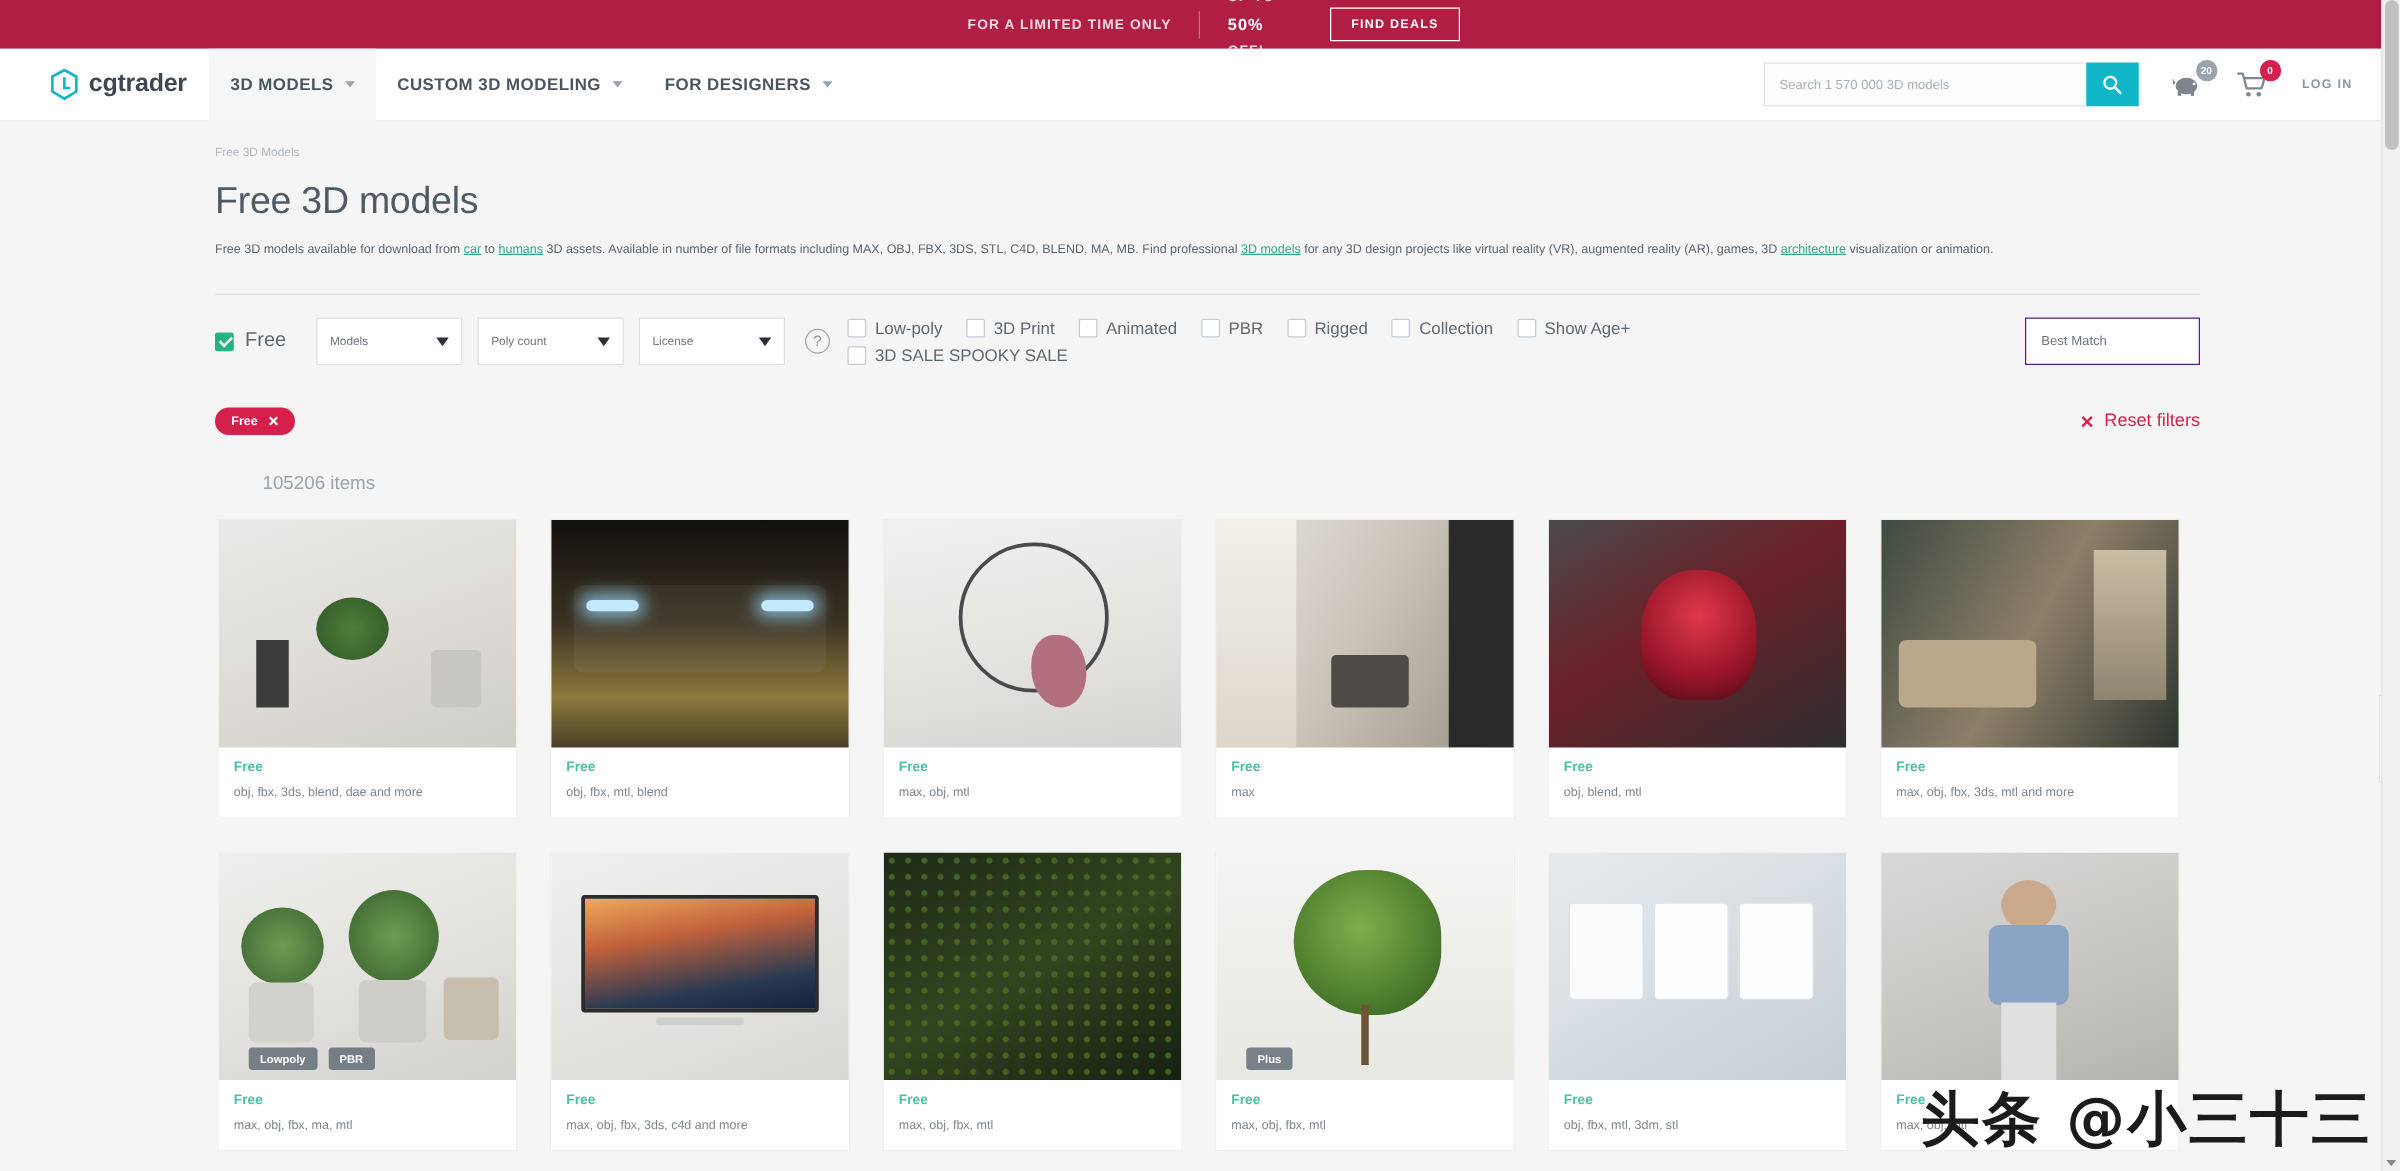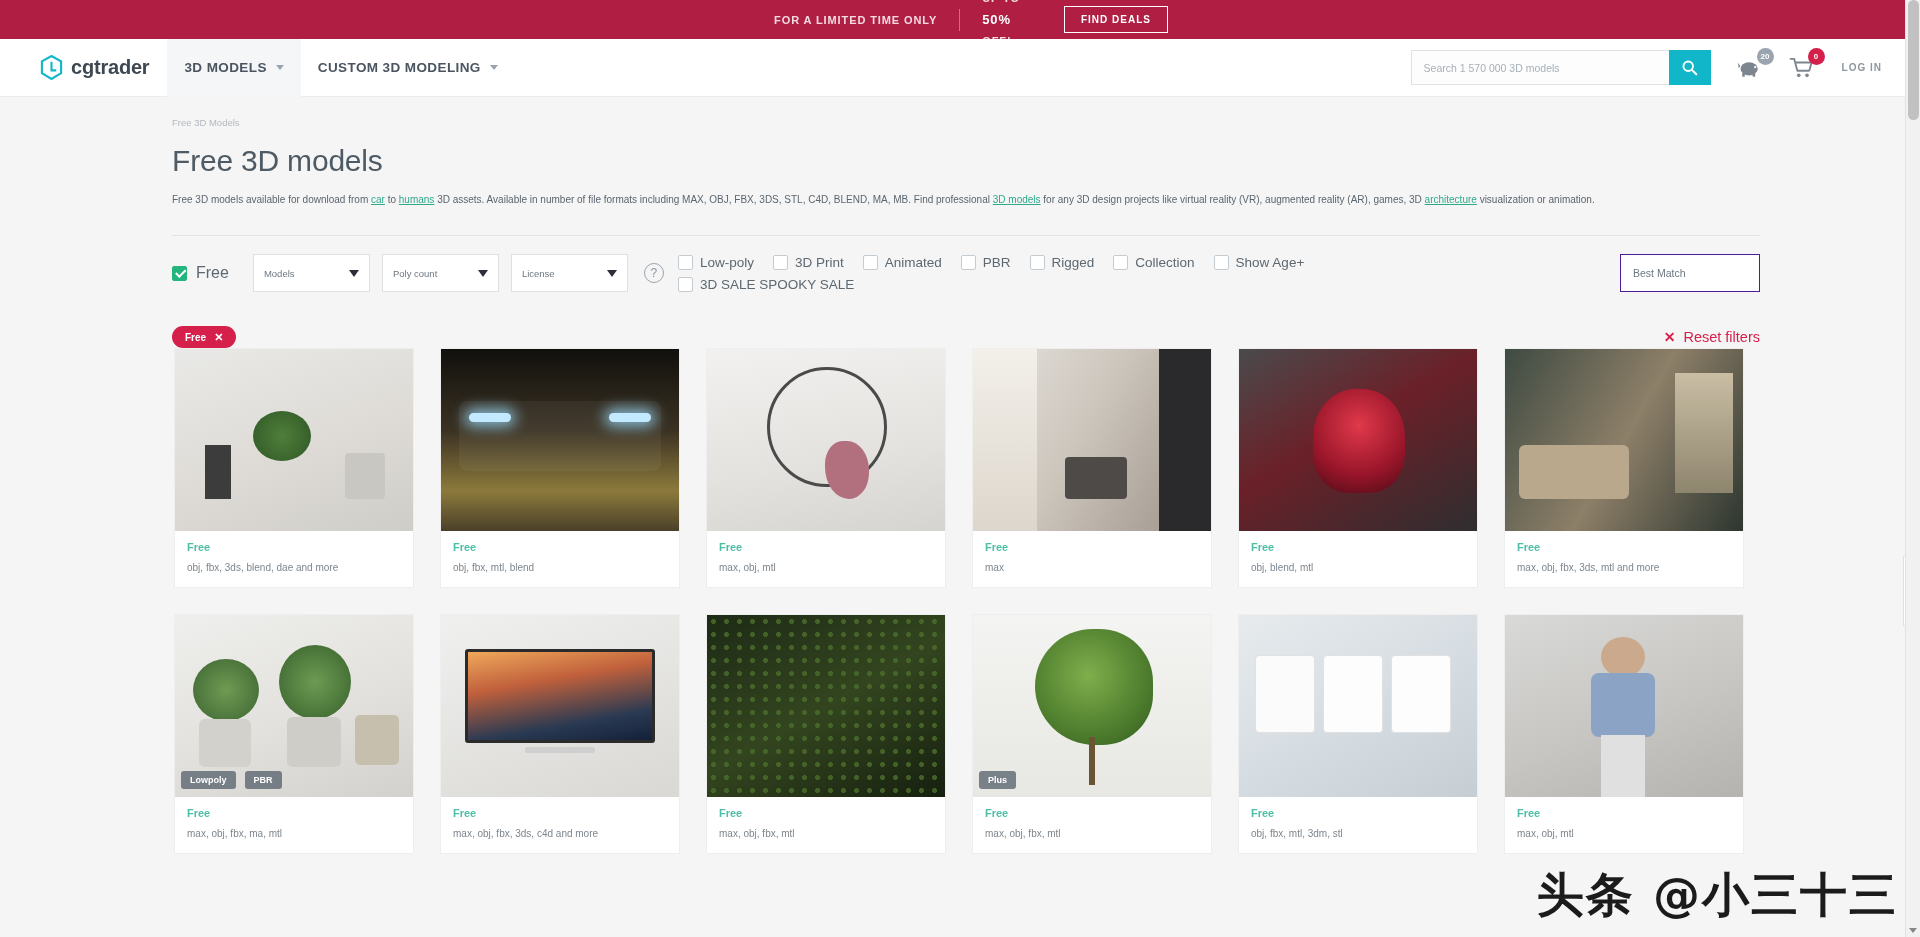--- a/index.html
+++ b/index.html
@@ -214,21 +214,21 @@
     padding-left: 2px;
   }
   .card {
     background: #fff; border: 1px solid #eeeeee; overflow: hidden;
     cursor: pointer; display: flex; flex-direction: column;
   }
   .thumb {
     height: 182px; position: relative; overflow: hidden;
   }
   .thumb .tags {
-    position: absolute; left: 6px; bottom: 8px; display: flex; gap: 9px;
+    position: absolute; left: 24px; bottom: 8px; display: flex; gap: 9px;
   }
   .tag {
     background: rgba(90,100,110,.78); color: #fff; font-size: 9px;
     font-weight: 700; border-radius: 3px; padding: 4px 9px;
   }
   .meta { padding: 10px 12px 14px 12px; }
   .price { font-size: 11px; color: #4cbfa6; font-weight: 700; margin-bottom: 9px; }
   .formats { font-size: 10px; color: #7d868e; }
 
   
@@ -289,20 +289,24 @@
 
   <div class="nav">
     <div class="nav-item active">
       <span>3D MODELS</span>
       <i class="caret"></i>
     </div>
     <div class="nav-item">
       <span>CUSTOM 3D MODELING</span>
       <i class="caret"></i>
     </div>
+    <div class="nav-item">
+      <span>FOR DESIGNERS</span>
+      <i class="caret"></i>
+    </div>
   </div>
 
   <div class="header-right">
     <div class="searchbox">
       <input class="search-input" type="text" placeholder="Search 1 570 000 3D models" style="">
       <button class="search-btn">
         <svg width="17" height="17" viewBox="0 0 20 20">
           <circle cx="8.5" cy="8.5" r="5.6" fill="none" stroke="#fff" stroke-width="2.2"></circle>
           <line x1="12.8" y1="12.8" x2="18" y2="18" stroke="#fff" stroke-width="2.4" stroke-linecap="round"></line>
         </svg>
@@ -412,20 +416,21 @@
       <div class="chip">
         <span>Free</span>
         <span class="x">✕</span>
       </div>
       <div class="reset">
         <span class="x">✕</span>
         <span>Reset filters</span>
       </div>
     </div>
 
+    <div class="items-count">105206 items</div>
 
     <div class="grid">
         <div class="card">
           <div class="thumb" style="background: linear-gradient(160deg, rgb(233, 233, 231) 0%, rgb(222, 219, 214) 55%, rgb(207, 205, 200) 100%);">
             <div style="position:absolute;left:30px;top:96px;width:26px;height:54px;background:#3c3c3c"></div>
             <div style="position:absolute;left:78px;top:62px;width:58px;height:50px;background:radial-gradient(circle,#4f7f3a,#2f5626);border-radius:50%"></div>
             <div style="position:absolute;left:170px;top:104px;width:40px;height:46px;background:#c9c7c2;border-radius:4px"></div>
           </div>
           <div class="meta">
             <div class="price">Free</div>

